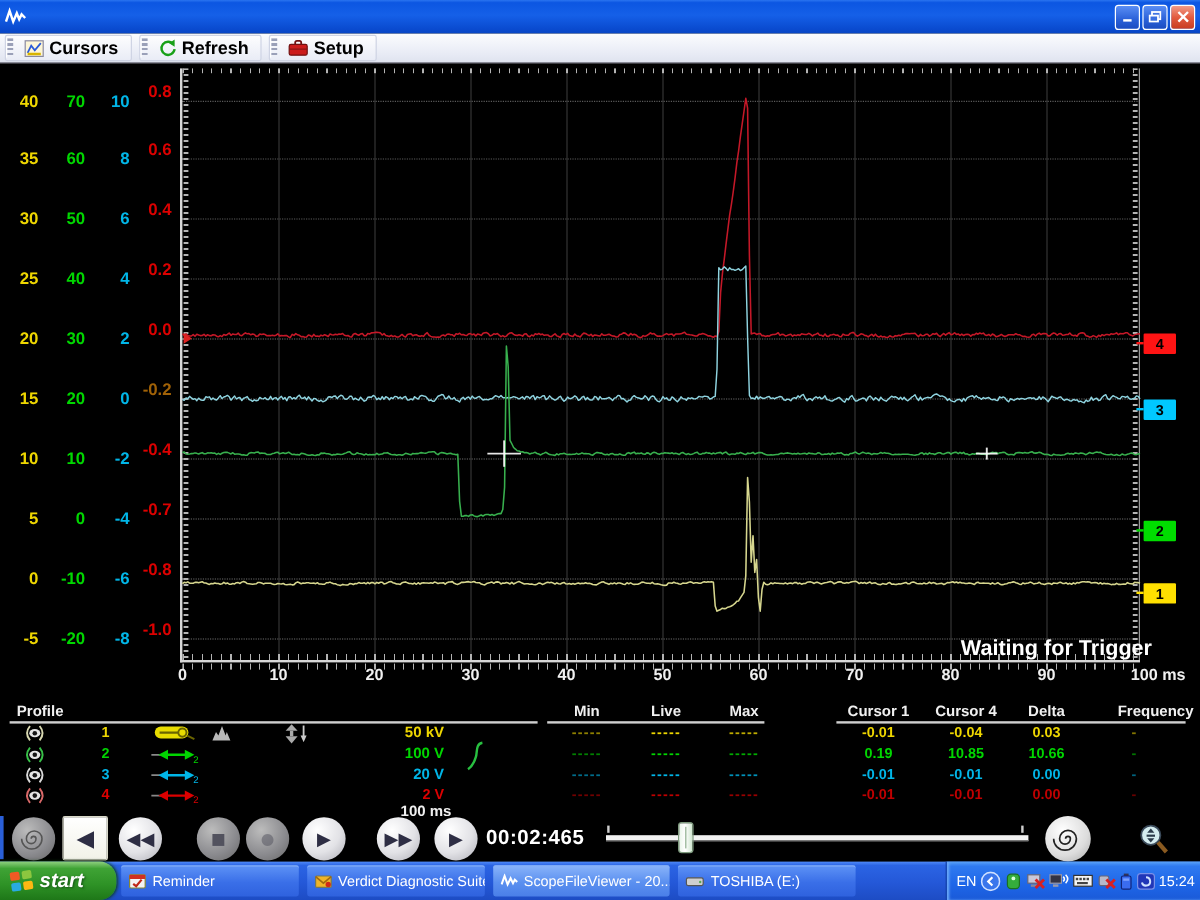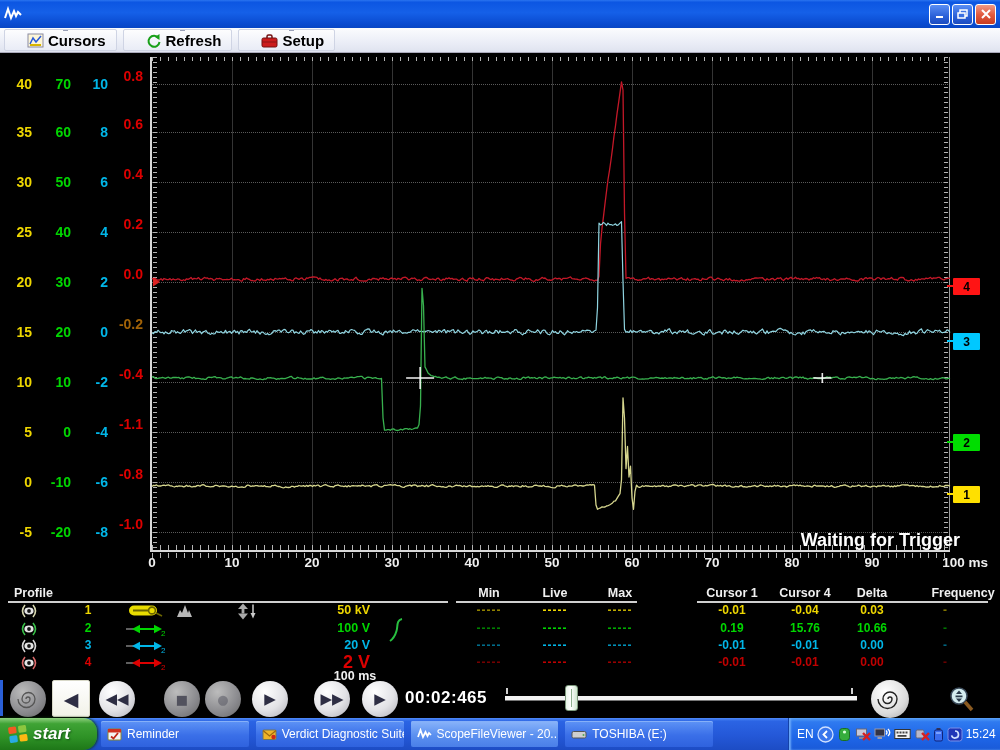--- a/index.html
+++ b/index.html
@@ -15,21 +15,21 @@
   .wbtn{width:21px;height:21px;border-radius:3px;border:1px solid #fff;
     display:flex;align-items:center;justify-content:center;color:#fff;font-size:11px;font-weight:bold;
     background:linear-gradient(180deg,#5a8ef4,#2a60d8 60%,#1c4cc0);box-sizing:border-box;}
   .wbtn.close{background:linear-gradient(180deg,#f29a86,#e25b40 50%,#c83c20);}
   .wbtn svg{display:block;}
   
   .toolbar{position:absolute;left:0;top:28px;width:1000px;height:25px;
     background:linear-gradient(180deg,#fbfcfe,#e8ebf5 70%,#dfe3ef);border-bottom:1px solid #aab;
     display:flex;align-items:stretch;box-sizing:border-box;padding:1px 0 1px 4px;}
   .tgroup{display:flex;align-items:center;background:linear-gradient(180deg,#fdfdfe,#e9ecf6);
-    border:1px solid #cfd4e4;border-radius:2px;margin-right:6px;padding:0 4px 0 16px;flex-direction:column;}
+    border:1px solid #cfd4e4;border-radius:2px;margin-right:6px;padding:0 4px 0 0;}
   .grip{width:5px;height:16px;margin-right:3px;
     background:repeating-linear-gradient(180deg,#9aa0b8 0 2px,transparent 2px 4px);
     border-left:1px solid #fff;}
   .tbtn{display:flex;align-items:center;gap:4px;padding:1px 6px;border-radius:2px;color:#000;
     font-size:15px;font-weight:bold;cursor:default;}
   .tbtn svg{display:block;}
   
   .scope{position:absolute;left:0;top:53px;width:1000px;height:532px;background:#000;}
   .ylab{position:absolute;width:44px;text-align:right;font-size:14px;font-weight:bold;line-height:16px;}
   .xlab{position:absolute;width:44px;text-align:center;color:#f0f0f0;font-size:13.5px;font-weight:bold;}
@@ -189,21 +189,21 @@
         <div class="ylab" style="left: 64px; top: 371px; color: rgb(0, 182, 232);">-4</div>
         <div class="ylab" style="left: 64px; top: 421px; color: rgb(0, 182, 232);">-6</div>
         <div class="ylab" style="left: 64px; top: 471px; color: rgb(0, 182, 232);">-8</div>
         <div class="ylab" style="left: 99px; top: 15px; color: rgb(220, 0, 0);">0.8</div>
         <div class="ylab" style="left: 99px; top: 63px; color: rgb(220, 0, 0);">0.6</div>
         <div class="ylab" style="left: 99px; top: 113px; color: rgb(220, 0, 0);">0.4</div>
         <div class="ylab" style="left: 99px; top: 163px; color: rgb(220, 0, 0);">0.2</div>
         <div class="ylab" style="left: 99px; top: 213px; color: rgb(220, 0, 0);">0.0</div>
         <div class="ylab" style="left: 99px; top: 263px; color: #a16207;">-0.2</div>
         <div class="ylab" style="left: 99px; top: 313px; color: rgb(220, 0, 0);">-0.4</div>
-        <div class="ylab" style="left: 99px; top: 363px; color: rgb(220, 0, 0);">-1.1</div>
+        <div class="ylab" style="left: 99px; top: 363px; color: rgb(220, 0, 0);">-0.7</div>
         <div class="ylab" style="left: 99px; top: 413px; color: rgb(220, 0, 0);">-0.8</div>
         <div class="ylab" style="left: 99px; top: 463px; color: rgb(220, 0, 0);">-1.0</div>
       </div>
     <div id="grid">
         <div class="vgrid" style="left: 232px; top: 4px; height: 493px;"></div>
         <div class="vgrid" style="left: 312px; top: 4px; height: 493px;"></div>
         <div class="vgrid" style="left: 392px; top: 4px; height: 493px;"></div>
         <div class="vgrid" style="left: 472px; top: 4px; height: 493px;"></div>
         <div class="vgrid" style="left: 552px; top: 4px; height: 493px;"></div>
         <div class="vgrid" style="left: 632px; top: 4px; height: 493px;"></div>
@@ -349,21 +349,21 @@
             <circle cx="11" cy="7" r="1.9" fill="#161616"></circle>
           </svg></div>
         <div class="pv" style="left: 78px; top: 70px; width: 20px; color: rgb(220, 0, 0);">4</div>
         <div style="position: absolute; line-height: 0; left: 126px; top: 71px;"><svg width="42" height="14" viewBox="0 0 42 14">
             <line x1="0" y1="7" x2="11" y2="7" stroke="#888" stroke-width="1.4"></line>
             <line x1="12" y1="7" x2="30" y2="7" stroke="#dc0000" stroke-width="2"></line>
             <polygon points="6,7 14,2.8 14,11.2" fill="#dc0000"></polygon>
             <polygon points="36,7 28,2.8 28,11.2" fill="#dc0000"></polygon>
             <text x="35" y="13.5" font-size="8" fill="#dc0000" font-family="Liberation Sans,sans-serif">2</text>
           </svg></div>
-        <div class="pv" style="left: 295px; top: 70px; width: 75px; text-align: right; color: rgb(220, 0, 0); font-size: 18px;">2 V</div>
+        <div class="pv" style="left: 295px; top: 70px; width: 75px; text-align: right; color: rgb(220, 0, 0); font-size: 12px;">2 V</div>
       </div>
     <div id="measRows">
         <div class="pv dash" style="left: 454px; top: 18px; width: 70px; color: rgb(238, 214, 0); opacity: 0.6;">-----</div>
         <div class="pv dash" style="left: 520px; top: 18px; width: 70px; color: rgb(238, 214, 0); opacity: 1;">-----</div>
         <div class="pv dash" style="left: 585px; top: 18px; width: 70px; color: rgb(238, 214, 0); opacity: 0.8;">-----</div>
         <div class="pv dash" style="left: 454px; top: 36px; width: 70px; color: rgb(0, 214, 0); opacity: 0.6;">-----</div>
         <div class="pv dash" style="left: 520px; top: 36px; width: 70px; color: rgb(0, 214, 0); opacity: 1;">-----</div>
         <div class="pv dash" style="left: 585px; top: 36px; width: 70px; color: rgb(0, 214, 0); opacity: 0.8;">-----</div>
         <div class="pv dash" style="left: 454px; top: 53px; width: 70px; color: rgb(0, 182, 232); opacity: 0.6;">-----</div>
         <div class="pv dash" style="left: 520px; top: 53px; width: 70px; color: rgb(0, 182, 232); opacity: 1;">-----</div>
@@ -371,21 +371,21 @@
         <div class="pv dash" style="left: 454px; top: 70px; width: 70px; color: rgb(192, 0, 0); opacity: 0.6;">-----</div>
         <div class="pv dash" style="left: 520px; top: 70px; width: 70px; color: rgb(192, 0, 0); opacity: 1;">-----</div>
         <div class="pv dash" style="left: 585px; top: 70px; width: 70px; color: rgb(192, 0, 0); opacity: 0.8;">-----</div>
       </div>
     <div id="cursorRows">
         <div class="pv" style="left: 692px; top: 18px; width: 80px; color: rgb(238, 214, 0); opacity: 1;">-0.01</div>
         <div class="pv" style="left: 765px; top: 18px; width: 80px; color: rgb(238, 214, 0); opacity: 1;">-0.04</div>
         <div class="pv" style="left: 832px; top: 18px; width: 80px; color: rgb(238, 214, 0); opacity: 1;">0.03</div>
         <div class="pv" style="left: 905px; top: 18px; width: 80px; color: rgb(238, 214, 0); opacity: 0.55;">-</div>
         <div class="pv" style="left: 692px; top: 36px; width: 80px; color: rgb(0, 214, 0); opacity: 1;">0.19</div>
-        <div class="pv" style="left: 765px; top: 36px; width: 80px; color: rgb(0, 214, 0); opacity: 1;">15.76</div>
+        <div class="pv" style="left: 765px; top: 36px; width: 80px; color: rgb(0, 214, 0); opacity: 1;">10.85</div>
         <div class="pv" style="left: 832px; top: 36px; width: 80px; color: rgb(0, 214, 0); opacity: 1;">10.66</div>
         <div class="pv" style="left: 905px; top: 36px; width: 80px; color: rgb(0, 214, 0); opacity: 0.55;">-</div>
         <div class="pv" style="left: 692px; top: 53px; width: 80px; color: rgb(0, 182, 232); opacity: 1;">-0.01</div>
         <div class="pv" style="left: 765px; top: 53px; width: 80px; color: rgb(0, 182, 232); opacity: 1;">-0.01</div>
         <div class="pv" style="left: 832px; top: 53px; width: 80px; color: rgb(0, 182, 232); opacity: 1;">0.00</div>
         <div class="pv" style="left: 905px; top: 53px; width: 80px; color: rgb(0, 182, 232); opacity: 0.55;">-</div>
         <div class="pv" style="left: 692px; top: 70px; width: 80px; color: rgb(192, 0, 0); opacity: 1;">-0.01</div>
         <div class="pv" style="left: 765px; top: 70px; width: 80px; color: rgb(192, 0, 0); opacity: 1;">-0.01</div>
         <div class="pv" style="left: 832px; top: 70px; width: 80px; color: rgb(192, 0, 0); opacity: 1;">0.00</div>
         <div class="pv" style="left: 905px; top: 70px; width: 80px; color: rgb(192, 0, 0); opacity: 0.55;">-</div>

